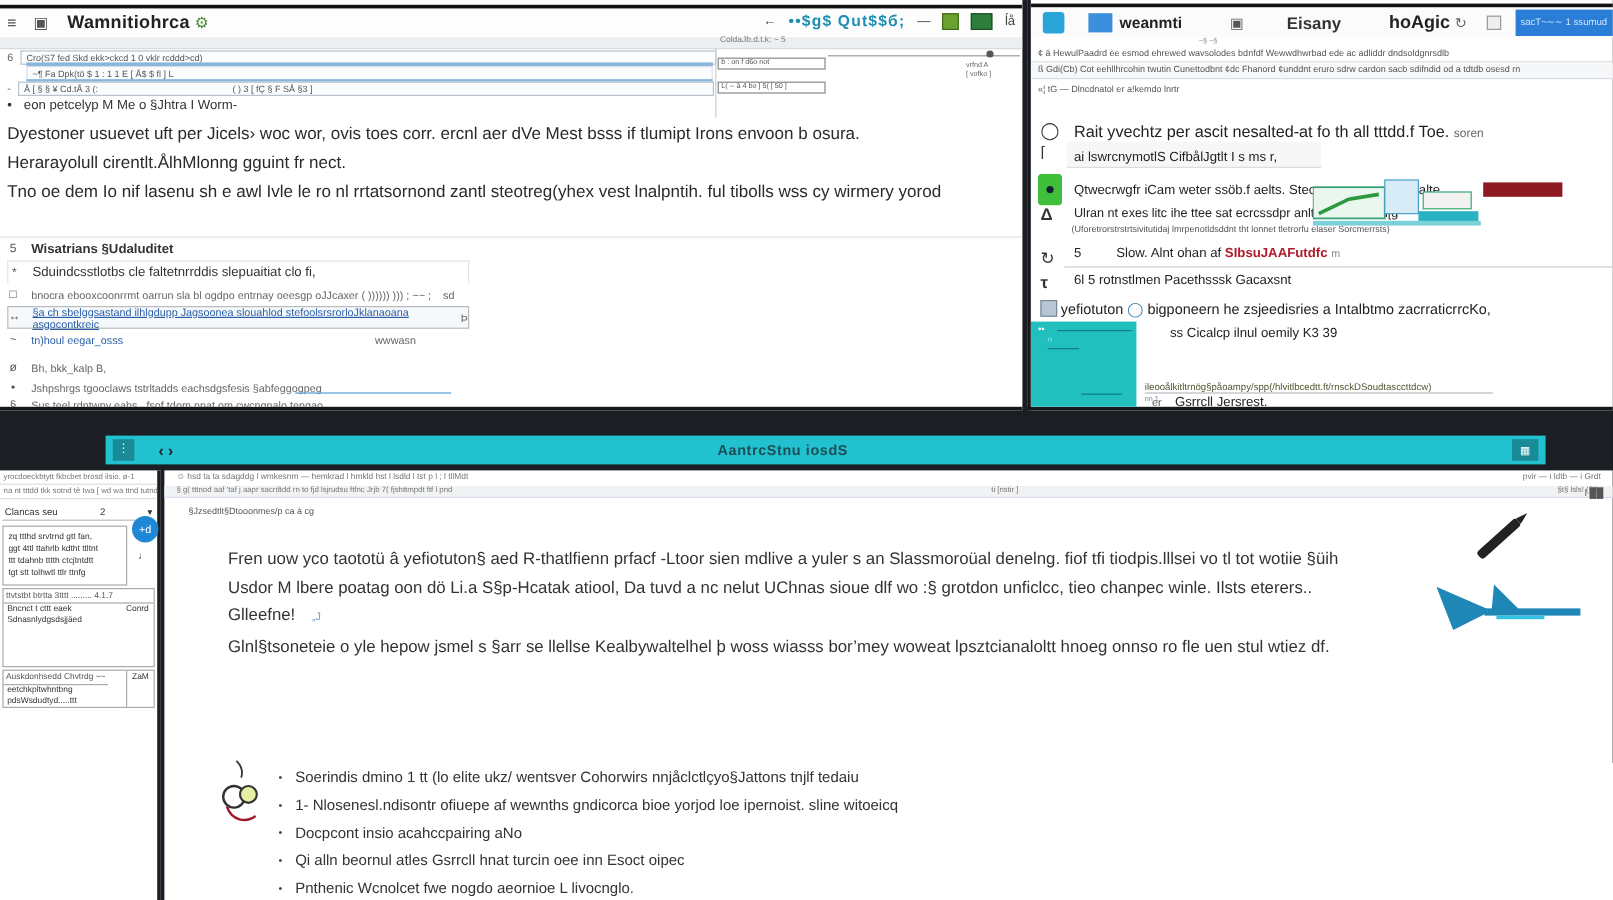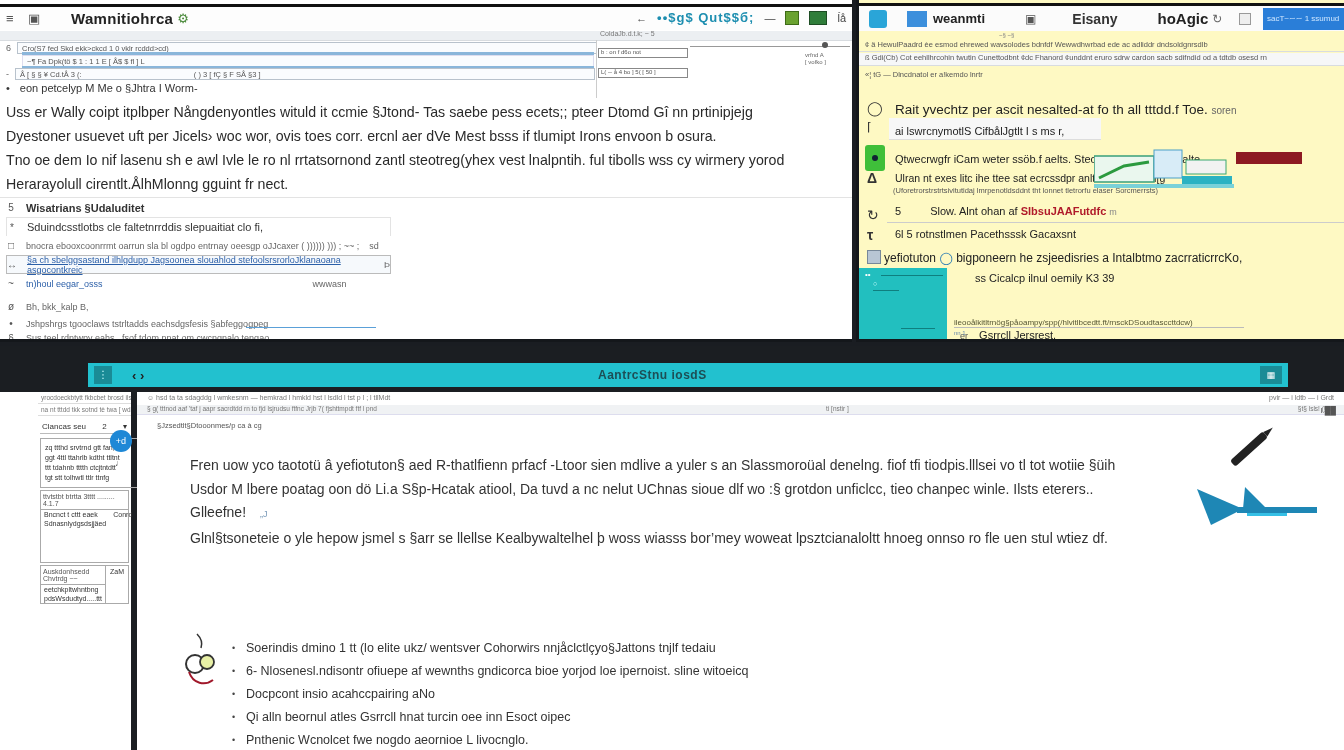--- a/index.html
+++ b/index.html
@@ -3,21 +3,21 @@
 <meta charset="utf-8">
 <style>
   * { box-sizing: border-box; margin: 0; padding: 0; }
   html, body { width: 1344px; height: 750px; overflow: hidden; background: #1a1d22; font-family: "Liberation Sans", sans-serif; color: #222; }
   .abs { position: absolute; }
 
   
   #win-tl { left: 0; top: 0; width: 852px; height: 342px; background: #fff; overflow: hidden; border-bottom: 3px solid #14171b; }
   #win-tl .titlebar { position: absolute; left: 0; top: 4px; width: 852px; height: 26px; background: #fdfdfd; display: flex; align-items: center; border-top: 3px solid #111; }
   #win-tl .titlebar .ico { font-size: 13px; color: #555; margin-left: 6px; width: 16px; }
-  #win-tl .titlebar .title { font-weight: bold; font-size: 15px; margin-left: 27px; color: #222; letter-spacing: 0.3px; }
+  #win-tl .titlebar .title { font-weight: bold; font-size: 15px; margin-left: 12px; color: #222; letter-spacing: 0.3px; }
   #win-tl .titlebar .gear { color: #4a8a3a; margin-left: 4px; font-size: 13px; }
   #win-tl .tb-right { position: absolute; right: 6px; top: 3px; display: flex; align-items: center; gap: 10px; }
   .tb-text-blue { color: #1d8eb0; font-weight: bold; font-size: 13px; letter-spacing: 1px; }
   .sq-green { width: 14px; height: 14px; background: #6aa230; border: 1px solid #3e6b17; }
   .sq-dgreen { width: 18px; height: 14px; background: #2f7d3a; border: 1px solid #1d4d24; }
   .tb-mini { font-size: 11px; color: #444; }
 
   .subbar { position: absolute; left: 0; top: 31px; width: 852px; height: 10px; background: #eceff2; border-bottom: 1px solid #d8dce0; }
   .subbar .txt { position: absolute; left: 600px; top: -1px; font-size: 7px; color: #777; }
 
@@ -27,21 +27,21 @@
 
   .main-text { position: absolute; left: 6px; top: 100px; width: 840px; font-size: 14.2px; line-height: 24px; color: #2a2a2a; }
   .tl-list { position: absolute; left: 6px; font-size: 11px; color: #333; }
   .tl-list .row { display: flex; align-items: center; gap: 10px; height: 19px; }
   .tl-list .bullet { width: 10px; color: #555; font-size: 10px; text-align: center; }
   .tl-list .b { font-weight: bold; }
   .tl-small { font-size: 9px; color: #666; }
   .tl-link { font-size: 9px; color: #2b5fa8; text-decoration: underline; }
 
   
-  #win-tr { left: 856px; top: 0; width: 488px; height: 342px; background: #fef9c3; overflow: hidden; border-left: 3px solid #14171b; border-bottom: 3px solid #14171b; }
+  #win-tr { left: 856px; top: 0; width: 488px; height: 342px; background: #ffffff; overflow: hidden; border-left: 3px solid #14171b; border-bottom: 3px solid #14171b; }
   #win-tr .titlebar { position: absolute; left: 0; top: 3px; width: 488px; height: 28px; display: flex; align-items: center; background: #fbfbfb; border-top: 3px solid #111; }
   .blue-tile { width: 18px; height: 18px; background: #2aa5d8; border-radius: 3px; margin-left: 10px; }
   .blue-tile2 { width: 20px; height: 16px; background: #3c8fdc; margin-left: 20px; }
   .tr-title-a { font-weight: bold; font-size: 13px; margin-left: 6px; }
   .tr-title-b { font-weight: bold; font-size: 14px; margin-left: 36px; color: #333; }
   .tr-title-c { font-weight: bold; font-size: 15px; margin-left: 40px; color: #222; }
   .tr-bluebtn { position: absolute; right: 0; top: 2px; width: 84px; height: 22px; background: #2a7ed8; color: #cfe7ff; font-size: 8px; padding: 6px 4px; }
   .tr-sq { position: absolute; right: 96px; top: 7px; width: 12px; height: 12px; border: 1px solid #999; background: #eee; }
 
   .tr-bar { position: absolute; left: 0; width: 488px; font-size: 7.5px; color: #555; border-bottom: 1px solid #d8dce0; padding-left: 6px; white-space: nowrap; overflow: hidden; }
@@ -56,21 +56,21 @@
   .tr-teal-box .l { height: 1px; background: #0f7f7f; position: absolute; left: 8px; width: 62px; }
 
   
   #win-bot { left: 0; top: 346px; width: 1344px; height: 404px; background: #1b1e22; overflow: hidden; }
   .teal-header { position: absolute; left: 88px; top: 17px; width: 1200px; height: 24px; background: #22c1cf; display: flex; align-items: center; }
   .teal-header .lbtn { width: 18px; height: 18px; margin-left: 6px; background: #1a8b96; color: #cff; font-size: 10px; text-align: center; line-height: 18px; }
   .teal-header .nav { margin-left: 20px; font-weight: bold; color: #222; font-size: 13px; }
   .teal-header .title { position: absolute; left: 510px; font-weight: bold; color: #1d4e55; font-size: 12px; letter-spacing: 0.5px; }
   .teal-header .rbtn { position: absolute; right: 6px; width: 22px; height: 18px; background: #1a8b96; color: #fff; font-size: 9px; text-align: center; line-height: 18px; }
 
-  .left-pane { position: absolute; left: 0; top: 46px; width: 134px; height: 358px; background: #fff; border-right: 3px solid #1b1e22; padding-left: 38px; }
+  .left-pane { position: absolute; left: 0; top: 46px; width: 134px; height: 358px; background: #fff; border-right: 3px solid #1b1e22; }
   .lp-bar { font-size: 6.5px; color: #777; padding: 2px 3px; border-bottom: 1px solid #ddd; white-space: nowrap; overflow: hidden; }
   .lp-select { margin: 4px 2px; border-bottom: 1px solid #bbb; font-size: 8px; padding: 2px 2px; display: flex; justify-content: space-between; color: #333; }
   .lp-box { margin: 2px; border: 1px solid #aaa; padding: 4px; font-size: 7px; color: #333; line-height: 10px; }
   .lp-blue { position: absolute; left: 110px; top: 38px; width: 22px; height: 22px; border-radius: 11px; background: #1e88d6; color: #fff; font-size: 9px; text-align: center; line-height: 22px; }
   .lp-list { margin: 2px; border: 1px solid #aaa; font-size: 7px; color: #333; }
   .lp-list .hdr { border-bottom: 1px solid #aaa; padding: 2px; color: #555; }
   .lp-list .it { padding: 1px 3px; }
 
   .content { position: absolute; left: 137px; top: 46px; width: 1207px; height: 358px; background: #fff; }
   .ct-bar1 { height: 13px; font-size: 7px; color: #777; padding: 2px 10px; display: flex; justify-content: space-between; }
@@ -130,24 +130,23 @@
   <div class="abs" style="left:822px; top:42px; width:6px; height:6px; border-radius:3px; background:#555;"></div>
   <div class="abs" style="left:805px; top:52px; font-size:6px; color:#666; white-space:pre; line-height:7px;">vrfnd A
 [ vofko ]</div>
 
   <div class="abs" style="left:6px; top:82px; font-size:11px; color:#333; display:flex; gap:10px;">
     <span>•</span>
     <span>eon  petcelyp M Me o §Jhtra I Worm-</span>
   </div>
 
   <div class="main-text">
-    <div>Uss er Wally  coipt  itplbper Nångdenyontles wituld it  ccmie §Jtond-  Tas saebe  pess  ecets;;  pteer  Dtomd  Gî  nn  prtinipjejg</div>
     <div>Dyestoner  usuevet  uft per  Jicels›  woc  wor,  ovis  toes  corr. ercnl  aer  dVe  Mest  bsss  if  tlumipt  Irons  envoon  b  osura.</div>
+    <div>Herarayolull cirentlt.ÅlhMlonng gguint fr nect.</div>
     <div>Tno oe dem  Io nif  lasenu sh e awl  Ivle  le  ro nl  rrtatsornond  zantl  steotreg(yhex  vest  lnalpntih.  ful  tibolls  wss  cy  wirmery  yorod</div>
-    <div>Herarayolull cirentlt.ÅlhMlonng gguint fr nect.</div>
   </div>
 
   <div class="abs" style="left:0; top:197px; width:852px; height:1px; background:#e3e3e3;"></div>
 
   <div class="tl-list" style="top:198px;">
     <div class="row">
       <span class="bullet">5</span>
       <span class="b">Wisatrians  §Udaluditet</span>
     </div>
     <div class="row" style="width:385px; border:1px solid #e3e3e3; border-bottom:none;">
@@ -344,21 +343,21 @@
       <path d="M6 40 C10 52 22 54 30 48" stroke="#a0182a" stroke-width="2" fill="none"></path>
     </svg>
 
     <div class="ct-list">
       <div class="li">
         <span class="dot">•</span>
         <span>Soerindis  dmino  1  tt  (lo  elite  ukz/  wentsver  Cohorwirs  nnjåclctlçyo§Jattons  tnjlf  tedaiu</span>
       </div>
       <div class="li">
         <span class="dot">•</span>
-        <span>6-  Nlosenesl.ndisontr  ofiuepe  af  wewnths  gndicorca  bioe  yorjod  loe  ipernoist.  sline  witoeicq</span>
+        <span>1-  Nlosenesl.ndisontr  ofiuepe  af  wewnths  gndicorca  bioe  yorjod  loe  ipernoist.  sline  witoeicq</span>
       </div>
       <div class="li">
         <span class="dot">•</span>
         <span>Docpcont  insio  acahccpairing  aNo</span>
       </div>
       <div class="li">
         <span class="dot">•</span>
         <span>Qi alln  beornul  atles  Gsrrcll  hnat  turcin  oee  inn  Esoct  oipec</span>
       </div>
       <div class="li">

